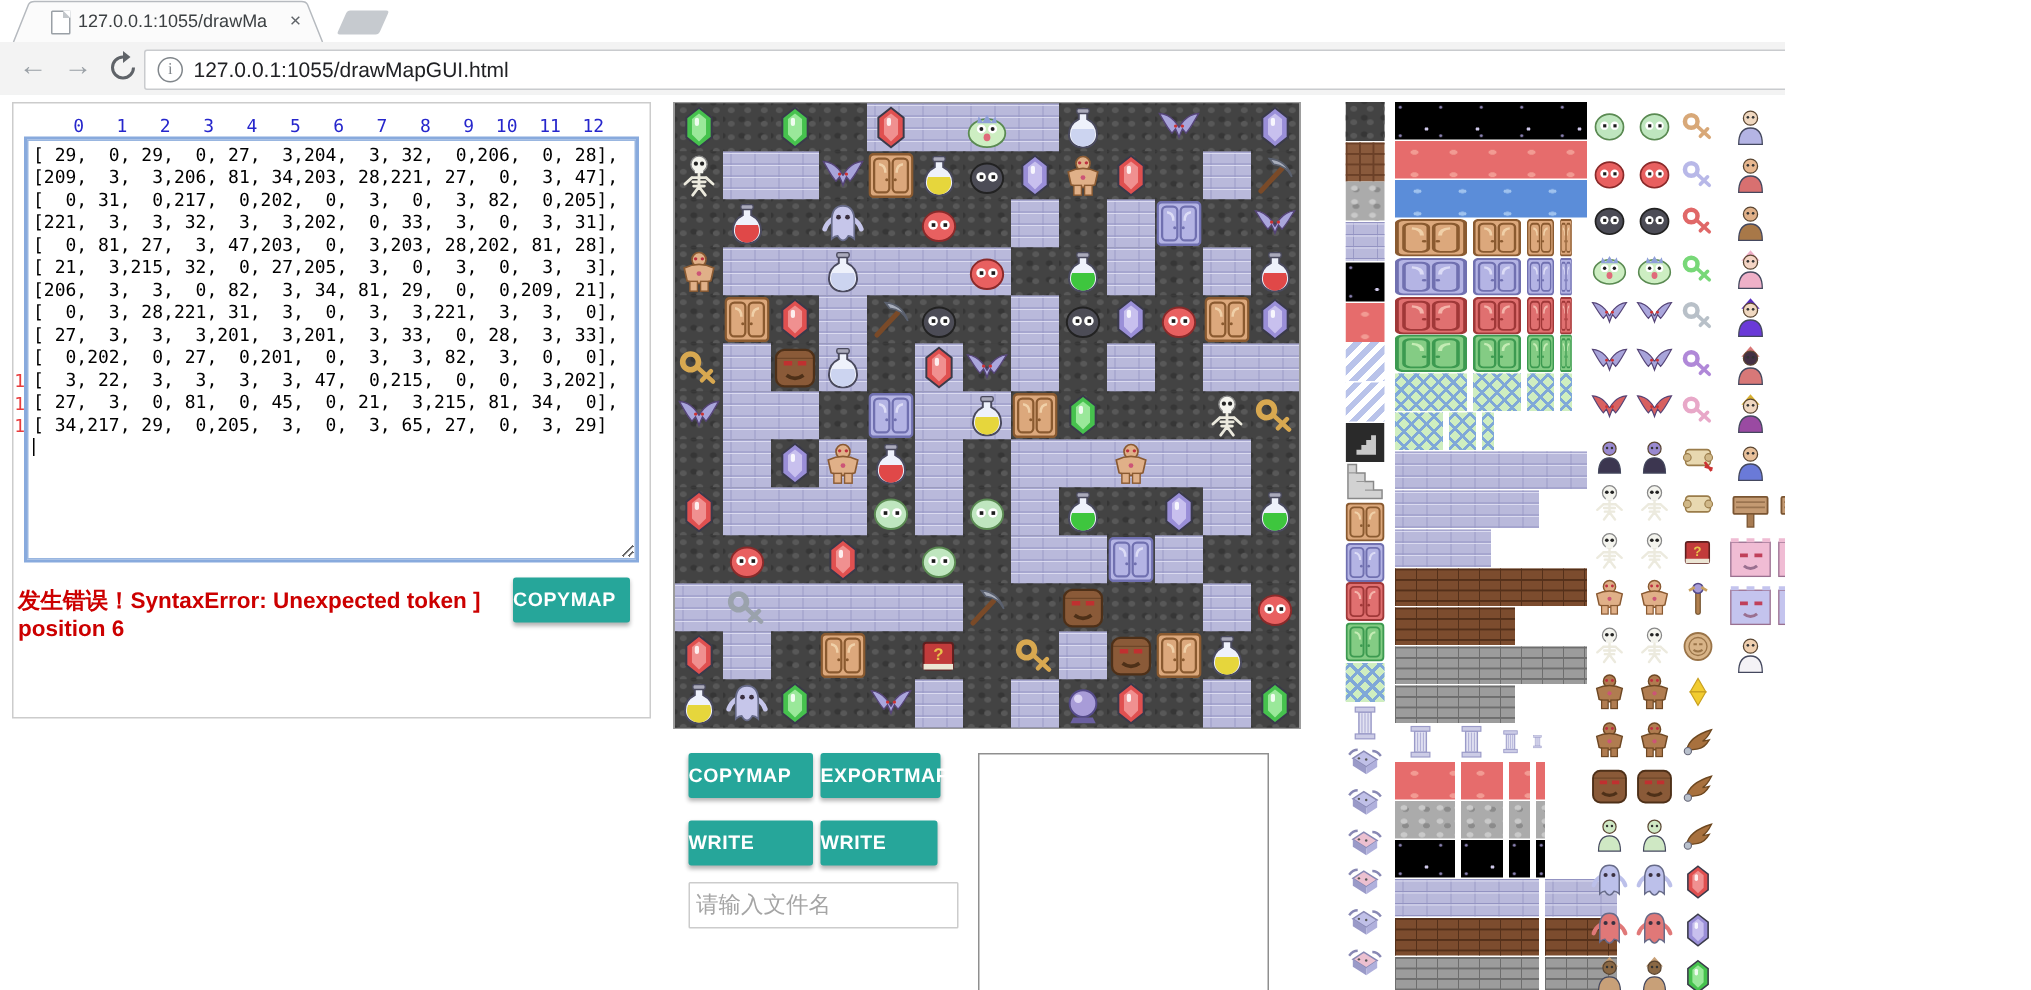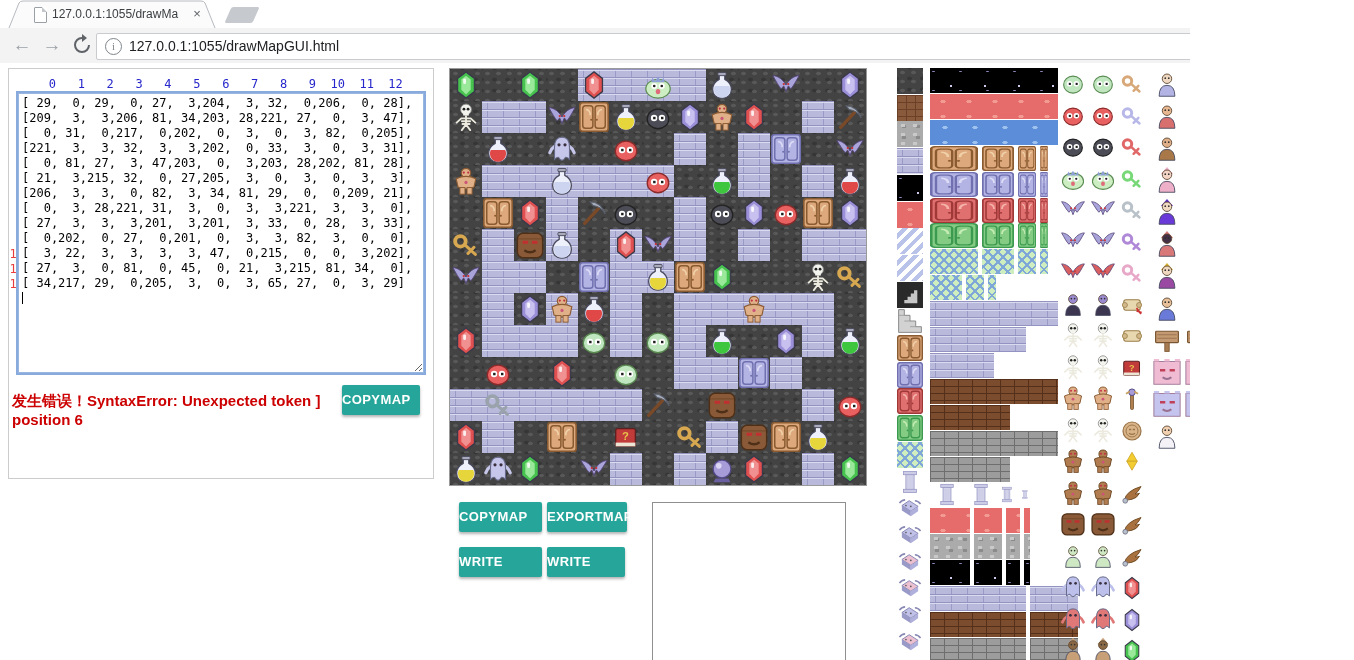--- a/index.html
+++ b/index.html
@@ -894,20 +894,21 @@
             <polygon points="16,6 21,10 21,21 16,26 11,21 11,10" fill="#9ae89a"></polygon>
             <rect x="13" y="9" width="3" height="6" rx="1.5" fill="#fff" opacity=".85"></rect>
           </svg>
         </div>
       </div>
 
     <button class="btn" id="clearmap">COPYMAP</button>
     <button class="btn" id="exportmap">EXPORTMAP</button>
     <button class="btn" id="readbtn">WRITE</button>
     <button class="btn" id="writebtn">WRITE</button>
+    <input id="fname" placeholder="请输入文件名" style="">
     <div id="outbox"></div>
 
     <div id="tiles">
         <div class="sw t-dark" style="left: 0px; top: 0px; width: 26px; height: 26px;"></div>
         <div class="sw t-dirt" style="left: 0px; top: 26.7px; width: 26px; height: 26px;"></div>
         <div class="sw t-gstone" style="left: 0px; top: 53.4px; width: 26px; height: 26px;"></div>
         <div class="sw t-lav" style="left: 0px; top: 80.1px; width: 26px; height: 26px;"></div>
         <div class="sw t-star" style="left: 0px; top: 106.8px; width: 26px; height: 26px;"></div>
         <div class="sw t-redg" style="left: 0px; top: 133.5px; width: 26px; height: 26px;"></div>
         <div class="sw t-stripes" style="left: 0px; top: 160.2px; width: 26px; height: 26px;"></div>

